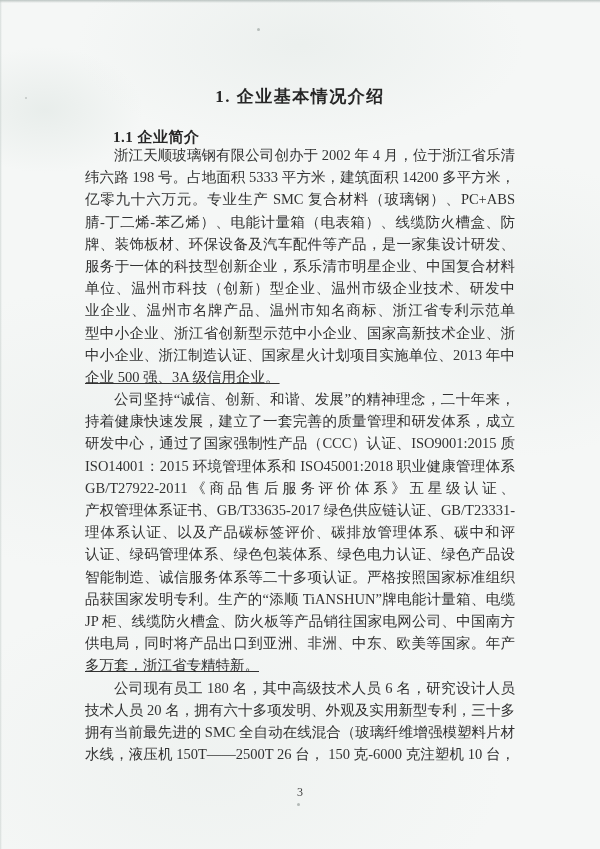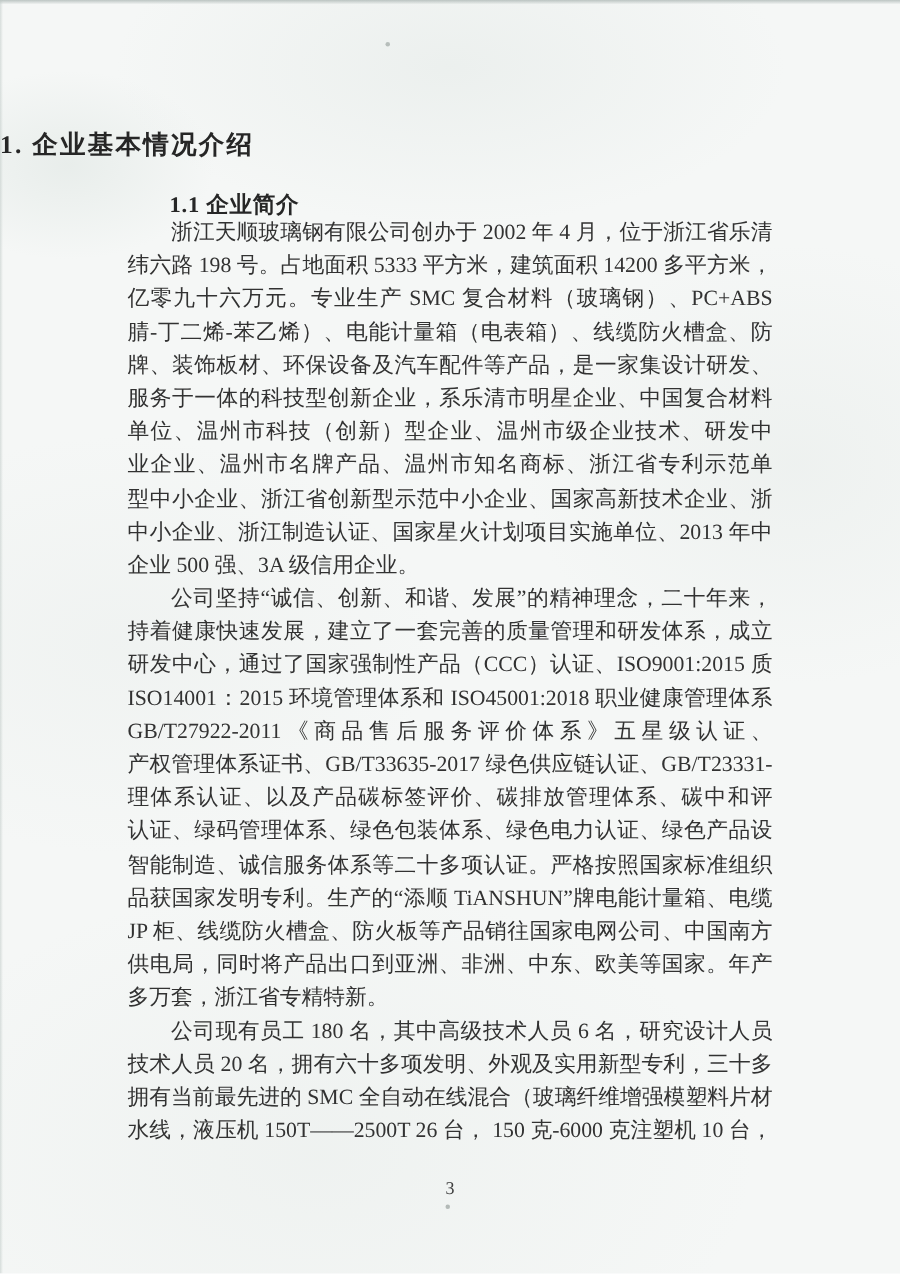--- a/index.html
+++ b/index.html
@@ -21,38 +21,38 @@
   .edge-top{
     position:absolute;top:0;left:0;right:0;height:3px;
     background:linear-gradient(to bottom, rgba(158,170,167,0.65), rgba(158,170,167,0));
   }
   .edge-left{
     position:absolute;top:0;left:0;bottom:0;width:2px;
     background:linear-gradient(to right, rgba(190,200,197,0.55), rgba(190,200,197,0));
   }
   .doc-title{
     position:absolute;top:86px;left:0;width:100%;
-    text-align:left;font-size:17px;font-weight:bold;color:#262626;
+    text-align:center;font-size:17px;font-weight:bold;color:#262626;
     letter-spacing:1.5px;line-height:22px;
   }
   .sec-heading{
     position:absolute;top:127px;left:113px;
     font-size:15px;font-weight:bold;color:#262626;line-height:20px;
     letter-spacing:0.5px;
   }
   .body-text{
     position:absolute;top:144px;left:85px;width:430px;
     font-size:14.5px;line-height:22.2px;color:#323232;
   }
   .para{margin:0;}
   .ln{
     height:22.2px;overflow:hidden;
     text-align:justify;text-align-last:justify;
   }
-  .ln.end{text-align-last:left;}
+  .ln.end{text-align-last:left;text-decoration:underline;}
   .ln.first{text-indent:2em;}
   .page-num{
     position:absolute;top:785px;left:0;width:100%;
     text-align:center;font-size:12px;color:#3d3d3d;
   }
   .speck{position:absolute;border-radius:50%;background:#8b938f;}
   .speck.s1{left:257px;top:28px;width:3px;height:3px;opacity:.55;}
   .speck.s2{left:25px;top:97px;width:2px;height:2px;opacity:.45;}
   .speck.s3{left:297px;top:803px;width:3px;height:3px;opacity:.6;}
 </style>

